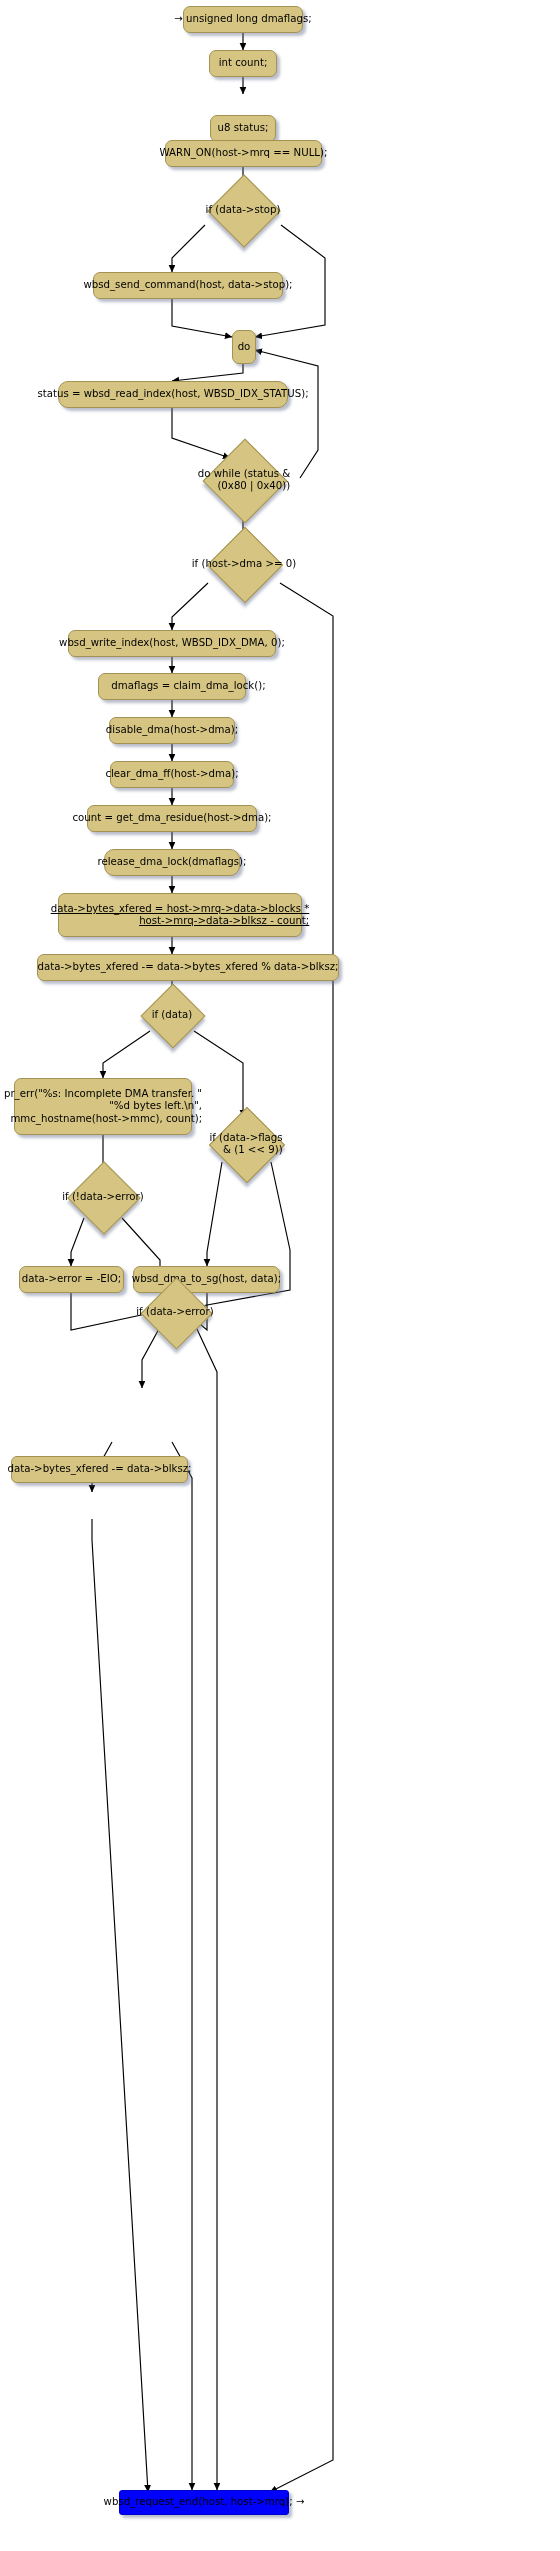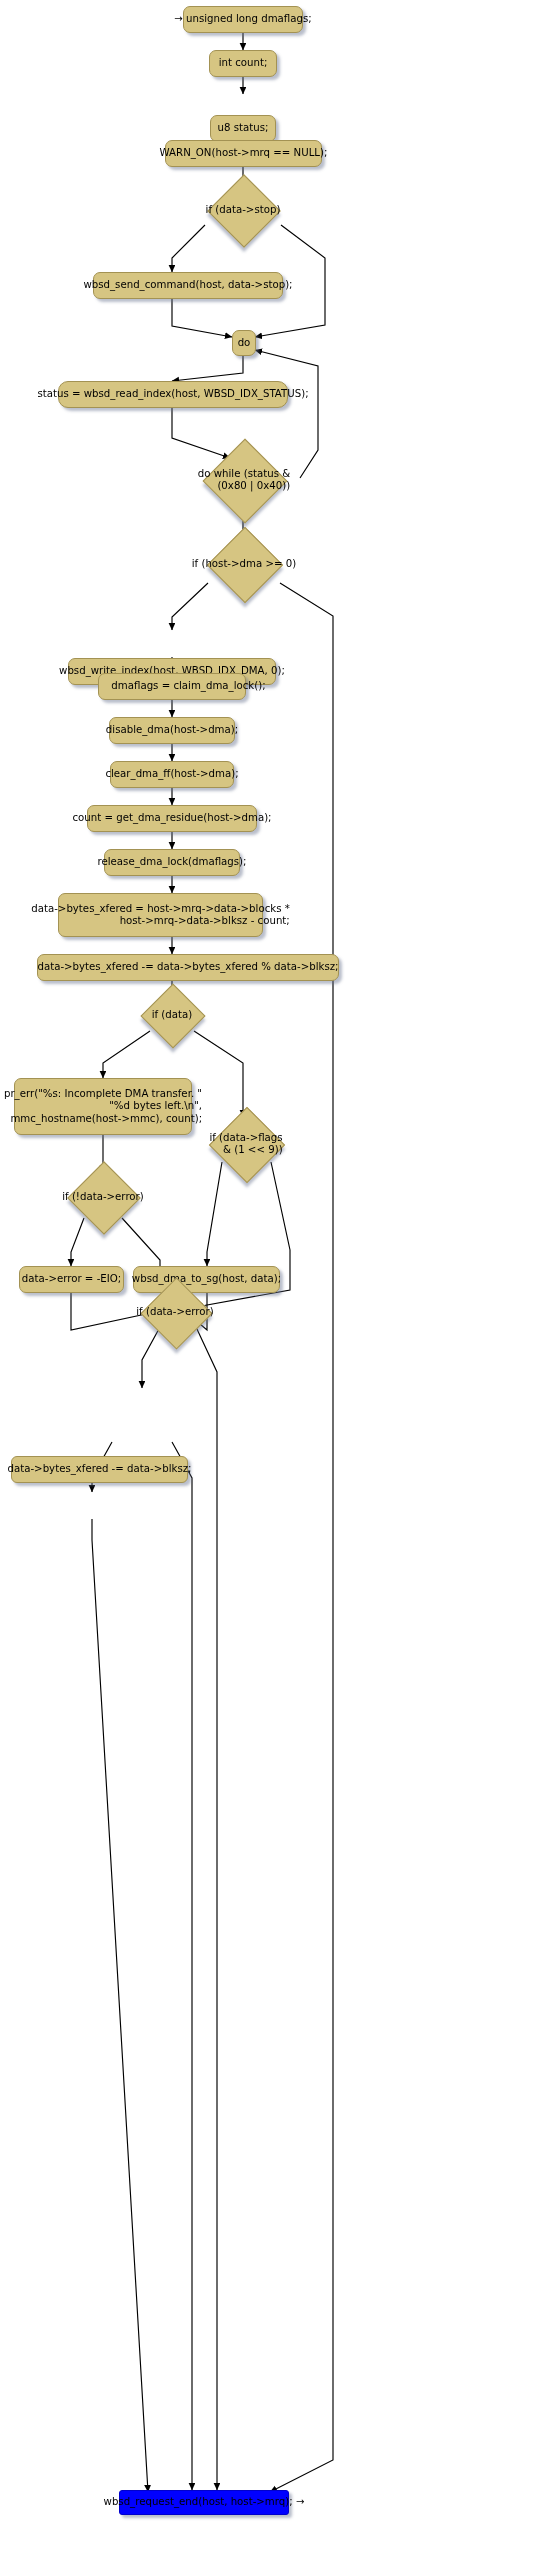--- a/index.html
+++ b/index.html
@@ -168,64 +168,64 @@
 
   <div class="node dia" style="left:195px;top:186px;width:96px;height:48px;">
     <span class="dshape" style="width:50px;height:50px;left:23px;top:-1px;"></span>
     <span class="dlabel">if (data-&gt;stop)</span>
   </div>
 
   <div class="node act" style="left:93px;top:272px;width:190px;height:27px;">
     <span>wbsd_send_command(host, data-&gt;stop);</span>
   </div>
 
-  <div class="node act mini" style="left:232px;top:330px;width:24px;height:26px;">
+  <div class="node act mini" style="left:232px;top:330px;width:24px;height:34px;">
     <span>do</span>
   </div>
 
   <div class="node act" style="left:58px;top:381px;width:230px;height:27px;border-radius:10px;">
     <span>status = wbsd_read_index(host, WBSD_IDX_STATUS);</span>
   </div>
 
   <div class="node dia" style="left:185px;top:450px;width:118px;height:60px;">
     <span class="dshape" style="width:58px;height:58px;left:30px;top:1px;"></span>
     <span class="dlabel">do while (status &amp;
 (0x80 | 0x40))</span>
   </div>
 
   <div class="node dia" style="left:184px;top:539px;width:120px;height:50px;">
     <span class="dshape" style="width:52px;height:52px;left:34px;top:-1px;"></span>
     <span class="dlabel">if (host-&gt;dma &gt;= 0)</span>
   </div>
 
-  <div class="node act" style="left:68px;top:630px;width:208px;height:27px;margin-top:28px;">
+  <div class="node act" style="left:68px;top:630px;width:208px;height:27px;">
     <span>wbsd_write_index(host, WBSD_IDX_DMA, 0);</span>
   </div>
 
   <div class="node act" style="left:98px;top:673px;width:148px;height:27px;padding-left:40px;">
     <span>dmaflags = claim_dma_lock();</span>
   </div>
 
   <div class="node act" style="left:109px;top:717px;width:126px;height:27px;">
     <span>disable_dma(host-&gt;dma);</span>
   </div>
 
   <div class="node act" style="left:110px;top:761px;width:124px;height:27px;">
     <span>clear_dma_ff(host-&gt;dma);</span>
   </div>
 
   <div class="node act" style="left:87px;top:805px;width:170px;height:27px;">
     <span>count = get_dma_residue(host-&gt;dma);</span>
   </div>
 
-  <div class="node act" style="left:104px;top:849px;width:136px;height:27px;">
+  <div class="node act" style="left:104px;top:849px;width:136px;height:27px;border-radius:10px;">
     <span>release_dma_lock(dmaflags);</span>
   </div>
 
-  <div class="node act" style="left:58px;top:893px;width:205px;height:44px;">
+  <div class="node act" style="left:58px;top:893px;width:244px;height:44px;text-decoration:underline;">
     <span>data-&gt;bytes_xfered = host-&gt;mrq-&gt;data-&gt;blocks *
 host-&gt;mrq-&gt;data-&gt;blksz - count;</span>
   </div>
 
   <div class="node act" style="left:37px;top:954px;width:302px;height:27px;">
     <span>data-&gt;bytes_xfered -= data-&gt;bytes_xfered % data-&gt;blksz;</span>
   </div>
 
   <div class="node dia" style="left:140px;top:993px;width:64px;height:44px;">
     <span class="dshape" style="width:44px;height:44px;left:10px;top:0px;"></span>

